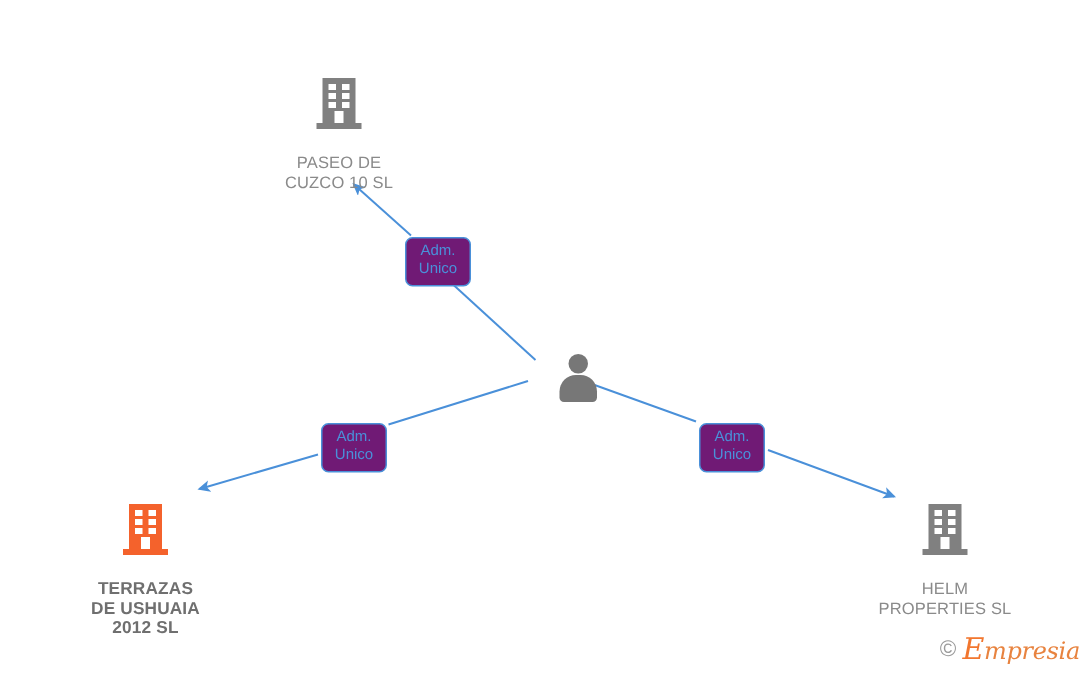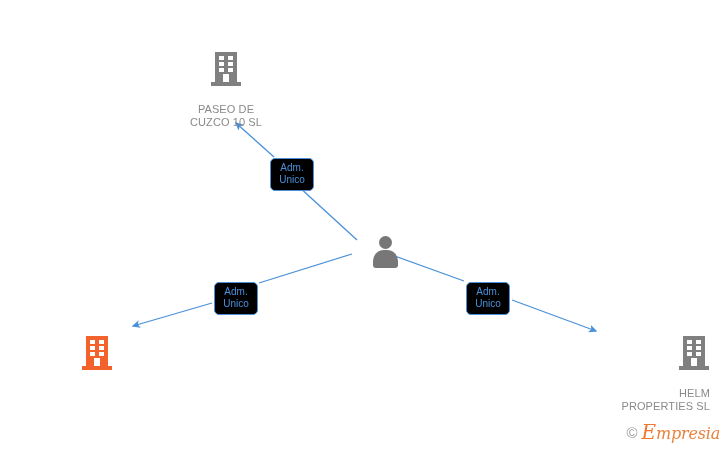--- a/index.html
+++ b/index.html
@@ -91,21 +91,21 @@
   }
 
   
   .edge-label {
     position: absolute;
     box-sizing: border-box;
     width: 44px;
     padding: 3px 0 4px 0;
     border: 1.5px solid #4a90d9;
     border-radius: 5px;
-    background: #000000;
+    background: #701a75;
     color: #4a90d9;
     font-size: 10px;
     line-height: 12px;
     text-align: center;
     white-space: pre-line;
   }
 
   
   #watermark {
     position: absolute;
@@ -202,23 +202,26 @@
         <rect x="1" y="32" width="30" height="4" fill="#f4622c"></rect>
         <rect x="9" y="6" width="5" height="4" fill="#ffffff"></rect>
         <rect x="18" y="6" width="5" height="4" fill="#ffffff"></rect>
         <rect x="9" y="12" width="5" height="4" fill="#ffffff"></rect>
         <rect x="18" y="12" width="5" height="4" fill="#ffffff"></rect>
         <rect x="9" y="18" width="5" height="4" fill="#ffffff"></rect>
         <rect x="18" y="18" width="5" height="4" fill="#ffffff"></rect>
         <rect x="13" y="24" width="6" height="8" fill="#ffffff"></rect>
       </svg>
     </span>
-  </div>
-
-  <div class="node" style="left:630px; top:334px;text-align:right;">
+    <span class="caption cap-company-main">TERRAZAS
+DE USHUAIA
+2012 SL</span>
+  </div>
+
+  <div class="node" style="left:630px; top:334px;">
     <span class="icon-wrap">
       <svg width="32" height="38" viewBox="0 0 32 38" xmlns="http://www.w3.org/2000/svg">
         <rect x="5" y="2" width="22" height="30" fill="#808080"></rect>
         <rect x="1" y="32" width="30" height="4" fill="#808080"></rect>
         <rect x="9" y="6" width="5" height="4" fill="#ffffff"></rect>
         <rect x="18" y="6" width="5" height="4" fill="#ffffff"></rect>
         <rect x="9" y="12" width="5" height="4" fill="#ffffff"></rect>
         <rect x="18" y="12" width="5" height="4" fill="#ffffff"></rect>
         <rect x="9" y="18" width="5" height="4" fill="#ffffff"></rect>
         <rect x="18" y="18" width="5" height="4" fill="#ffffff"></rect>

